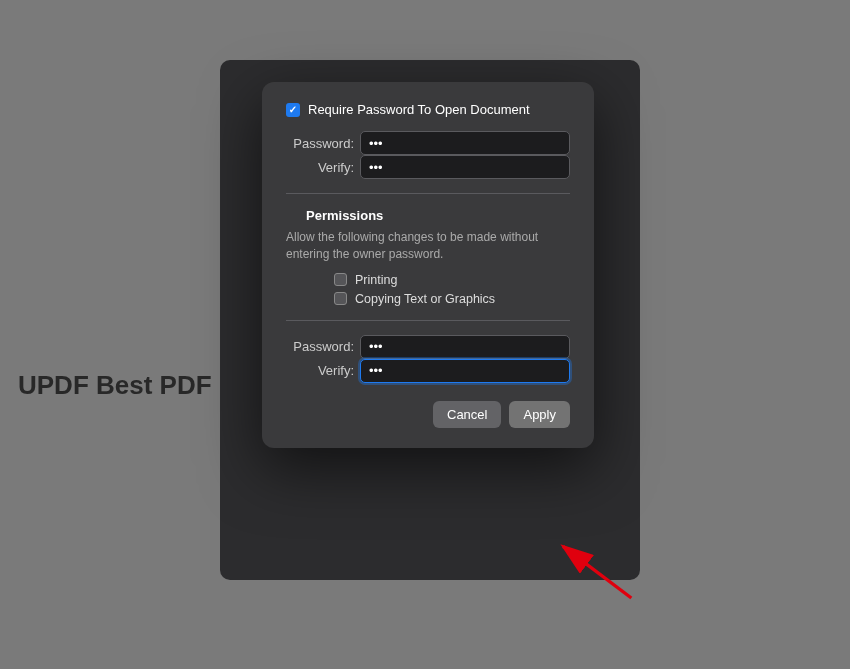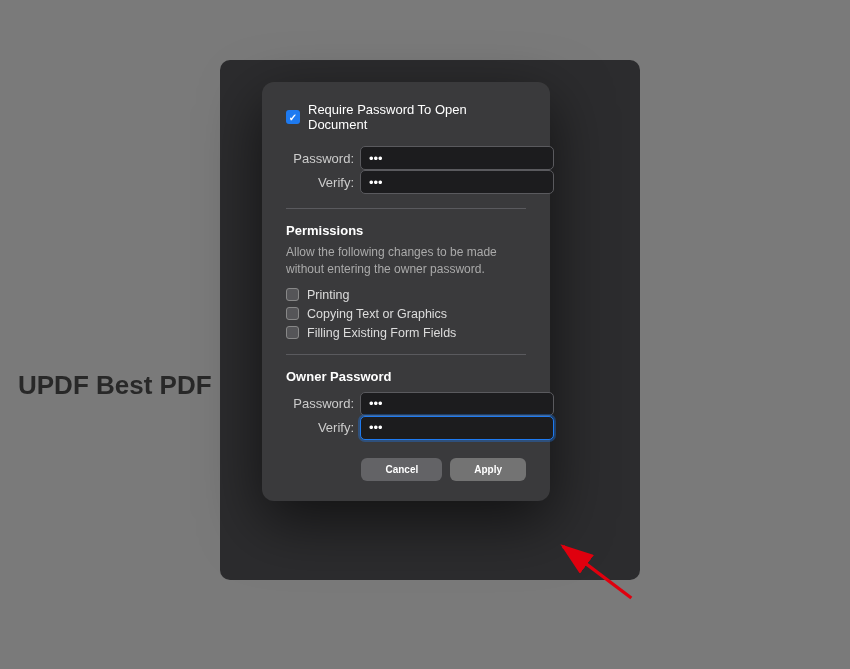--- a/index.html
+++ b/index.html
@@ -39,21 +39,21 @@
       height: 520px;
       background: #2c2c2e;
       border-radius: 10px;
     }
 
     
     .dialog {
       position: absolute;
       left: 262px;
       top: 82px;
-      width: 288px;
+      width: 332px;
       background: #3a3a3c;
       border-radius: 12px;
       padding: 20px 24px 20px 24px;
       box-shadow: 0 20px 60px rgba(0,0,0,0.6);
       color: #ffffff;
     }
 
     
     .require-row {
       display: flex;
@@ -122,35 +122,37 @@
       background: #5a5a5e;
       margin: 14px 0;
     }
 
     
     .section-title {
       font-size: 13px;
       font-weight: 700;
       color: #ffffff;
       margin-bottom: 6px;
+      margin-left: 20px;
     }
 
     .section-desc {
       font-size: 12px;
       color: #aaaaaa;
       margin-bottom: 10px;
       line-height: 1.4;
     }
 
     
     .perm-row {
       display: flex;
       align-items: center;
       gap: 8px;
       margin-bottom: 5px;
+      margin-left: 48px;
     }
 
     .checkbox-empty {
       width: 13px;
       height: 13px;
       background: #555558;
       border-radius: 3px;
       border: 1px solid #888;
       flex-shrink: 0;
     }
@@ -162,26 +164,26 @@
 
     
     .button-row {
       display: flex;
       justify-content: flex-end;
       gap: 8px;
       margin-top: 18px;
     }
 
     .btn {
-      padding: 6px 24px;
+      padding: 6px 14px;
       border-radius: 6px;
-      font-size: 10px;
+      font-size: 13px;
       cursor: pointer;
       border: none;
-      font-weight: 700;
+      font-weight: 400;
     }
 
     .btn-cancel {
       background: #636366;
       color: #ffffff;
     }
 
     .btn-apply {
       background: #737373;
       color: #ffffff;
@@ -232,28 +234,23 @@
   <div class="section-desc">Allow the following changes to be made without entering the owner password.</div>
 
   <div class="perm-row">
     <div class="checkbox-empty"></div>
     <span class="perm-label">Printing</span>
   </div>
   <div class="perm-row">
     <div class="checkbox-empty"></div>
     <span class="perm-label">Copying Text or Graphics</span>
   </div>
-  <div class="perm-row">
-    <div class="checkbox-empty"></div>
-    <span class="perm-label">Filling Existing Form Fields</span>
-  </div>
 
   <div class="divider"></div>
 
-  <div class="section-title">Owner Password</div>
 
   <div class="form-row" style="margin-top:8px;">
     <span class="form-label">Password:</span>
     <input class="form-input" type="password" value="•••" style="">
   </div>
 
   <div class="form-row">
     <span class="form-label">Verify:</span>
     <input class="form-input focused" type="password" value="•••" style="">
   </div>

